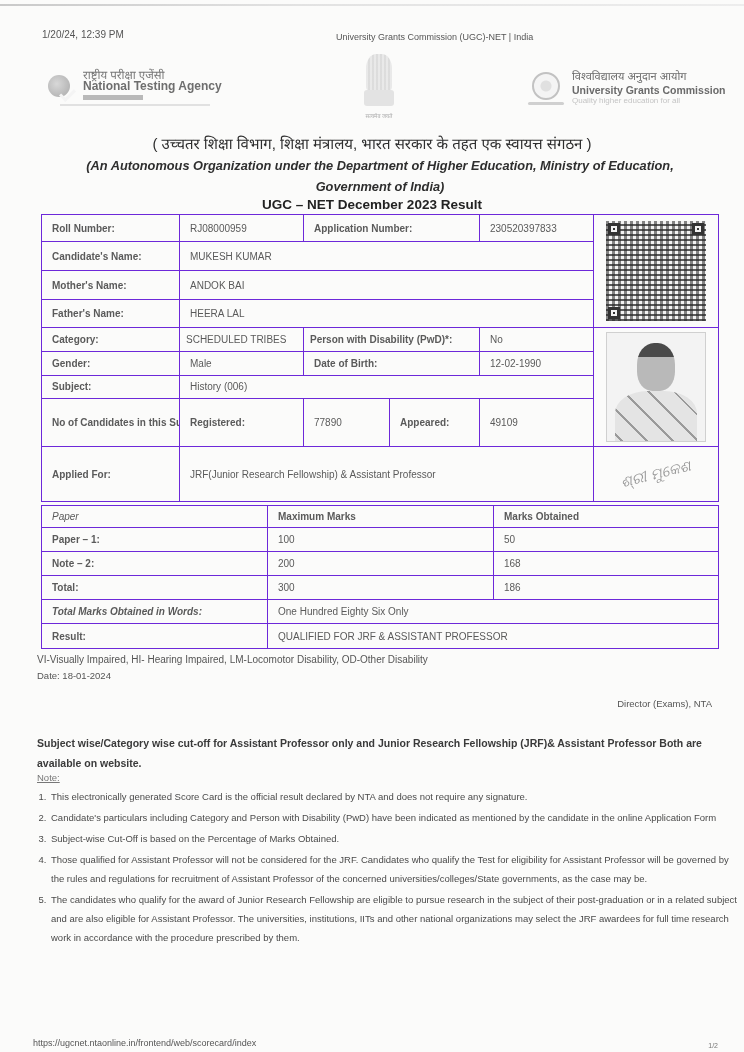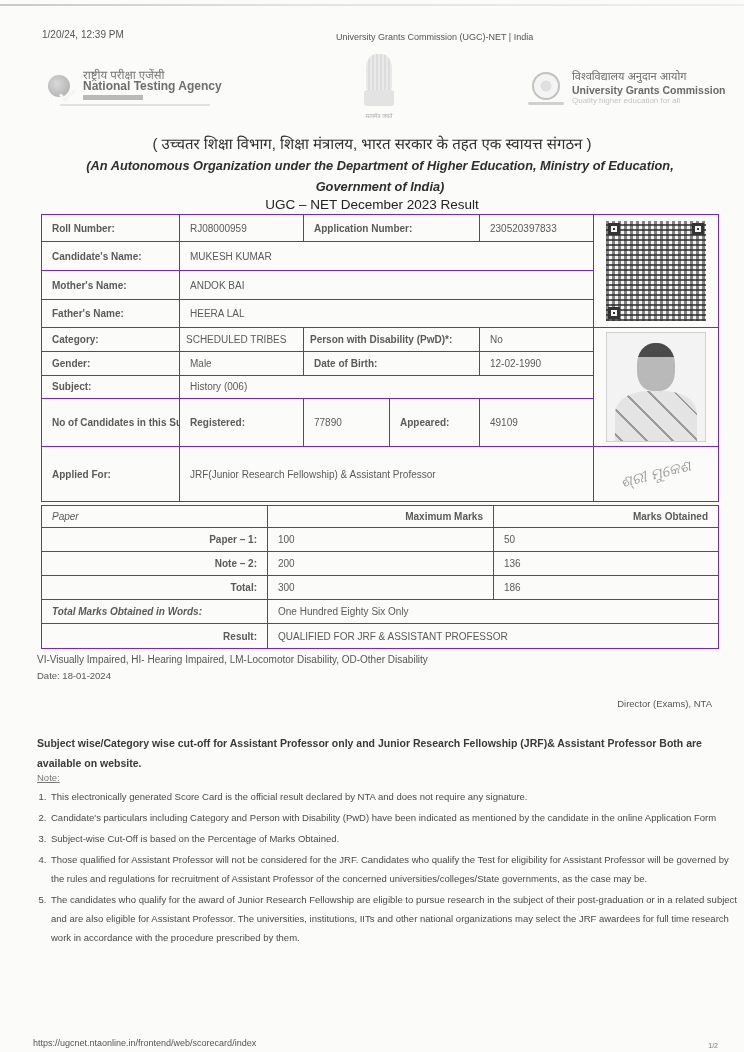--- a/index.html
+++ b/index.html
@@ -31,27 +31,27 @@
     .ugc-logo { position: absolute; left: 528px; top: 68px; width: 216px; height: 46px; }
     .ugc-mark { position: absolute; left: 4px; top: 4px; width: 28px; height: 28px; border-radius: 50%;
       border: 2px solid #c2c2c2; box-sizing: border-box; background: radial-gradient(circle, #e0e0e0 0 5px, #f4f4f4 6px); }
     .ugc-base { position: absolute; left: 0px; top: 34px; width: 36px; height: 3px; background: #d0d0d0; border-radius: 2px; }
     .ugc-hi { position: absolute; left: 44px; top: 0px; font-size: 11px; color: #6a6a6a; white-space: nowrap; }
     .ugc-en { position: absolute; left: 44px; top: 16px; font-size: 10.5px; font-weight: bold; color: #6a6a6a; white-space: nowrap; }
     .ugc-sub { position: absolute; left: 44px; top: 28px; font-size: 8px; color: #c4c4c4; white-space: nowrap; }
 
     .org-hi { position: absolute; left: 0; width: 744px; top: 133px; text-align: center; font-size: 15px; color: #2e2e2e; }
     .org-en { position: absolute; left: 60px; width: 640px; top: 155px; text-align: center; font-size: 12.8px; font-weight: bold; color: #2e2e2e; line-height: 21px; font-style: italic; }
-    .doc-title { position: absolute; left: 0; width: 744px; top: 197px; text-align: center; font-size: 13.5px; font-weight: normal; color: #222; }
+    .doc-title { position: absolute; left: 0; width: 744px; top: 197px; text-align: center; font-size: 13.5px; font-weight: bold; color: #222; }
 
     table.grid { position: absolute; border-collapse: collapse; table-layout: fixed; }
     table.grid td { border: 1px solid #6d28d9; padding: 0 10px; font-size: 10px; color: #5a5a5a; vertical-align: middle; overflow: hidden; white-space: nowrap; }
     td.lbl { font-weight: bold; color: #444; }
     td.lbl-it { font-weight: bold; font-style: italic; color: #444; }
-    td.hdr { color: #444; font-weight: bold; text-align: right; }
+    td.hdr { color: #444; font-weight: bold; }
     td.hdr-it { font-style: italic; color: #444; }
     td.wrap { white-space: normal; line-height: 18px; }
 
     .qr { width: 100px; height: 100px; margin: 0 auto; position: relative;
       background:
         repeating-linear-gradient(0deg, rgba(40,40,40,0.75) 0 2px, transparent 2px 5px),
         repeating-linear-gradient(90deg, rgba(40,40,40,0.55) 0 3px, transparent 3px 6px),
         #f2f2f2; }
     .qr .fp { position: absolute; width: 12px; height: 12px; border: 3px solid #333; background: #f2f2f2; box-sizing: border-box; }
     .qr .fp::after { content: ""; position: absolute; left: 2px; top: 2px; width: 2px; height: 2px; background: #333; }
@@ -193,21 +193,21 @@
     <td class="hdr">Marks Obtained</td>
   </tr>
   <tr style="height:24px">
     <td class="hdr">Paper – 1:</td>
     <td>100</td>
     <td>50</td>
   </tr>
   <tr style="height:24px">
     <td class="hdr">Note – 2:</td>
     <td>200</td>
-    <td>136</td>
+    <td>168</td>
   </tr>
   <tr style="height:24px">
     <td class="hdr">Total:</td>
     <td>300</td>
     <td>186</td>
   </tr>
   <tr style="height:24px">
     <td class="lbl-it">Total Marks Obtained in Words:</td>
     <td colspan="2">One Hundred Eighty Six Only</td>
   </tr>

